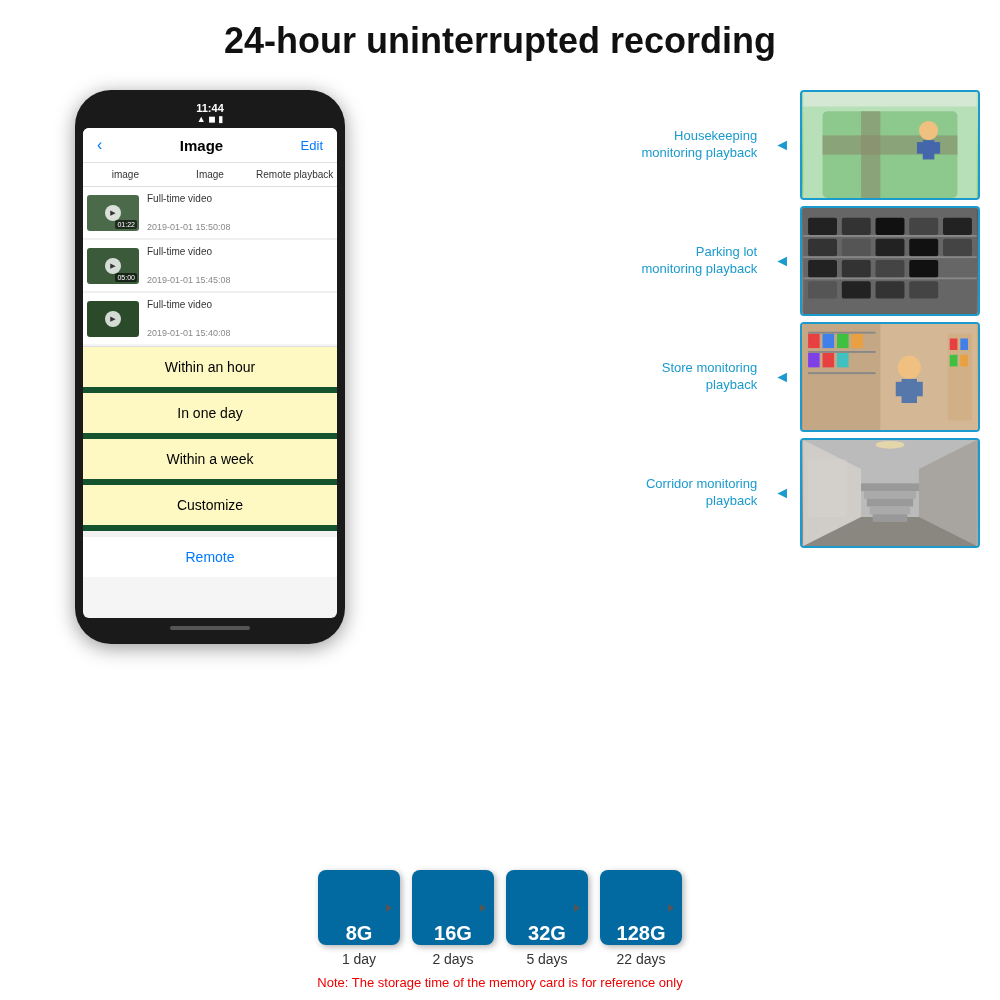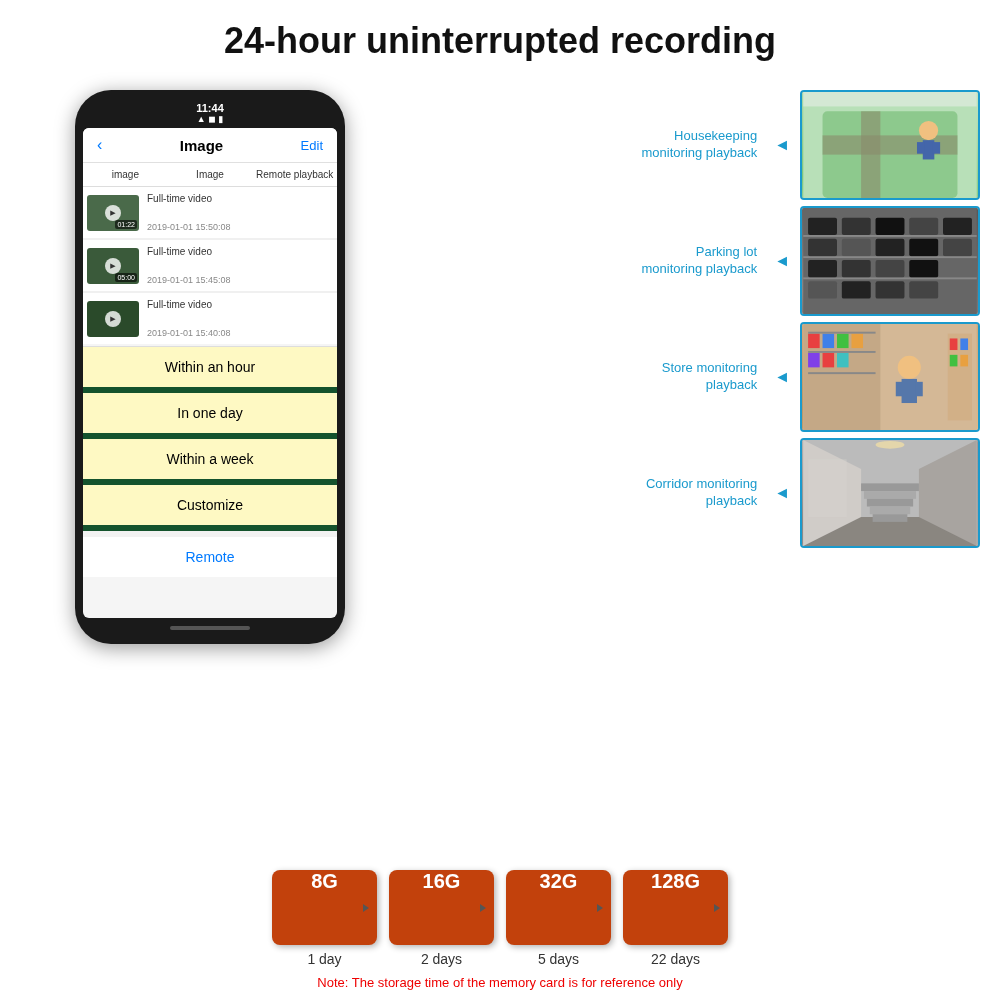--- a/index.html
+++ b/index.html
@@ -280,26 +280,26 @@
     }
 
     .sd-card-item {
       display: flex;
       flex-direction: column;
       align-items: center;
       gap: 6px;
     }
 
     .sd-card {
-      width: 105px;
+      width: 82px;
       height: 75px;
-      background: #c2410c;
+      background: #0369a1;
       border-radius: 8px;
       display: flex;
-      align-items: flex-start;
+      align-items: flex-end;
       justify-content: center;
       position: relative;
       box-shadow: 2px 2px 6px rgba(0,0,0,0.3);
     }
 
     .sd-card::after {
       content: '';
       position: absolute;
       right: 8px;
       top: 50%;

